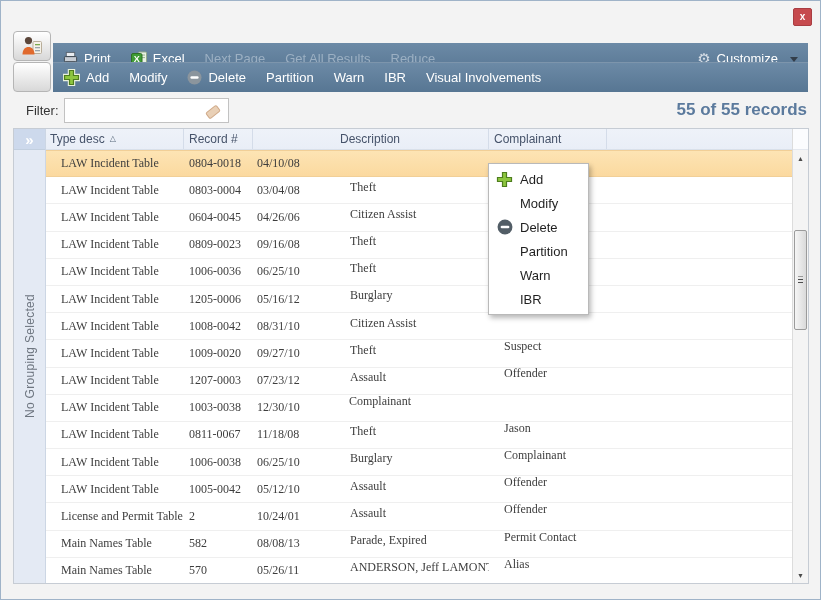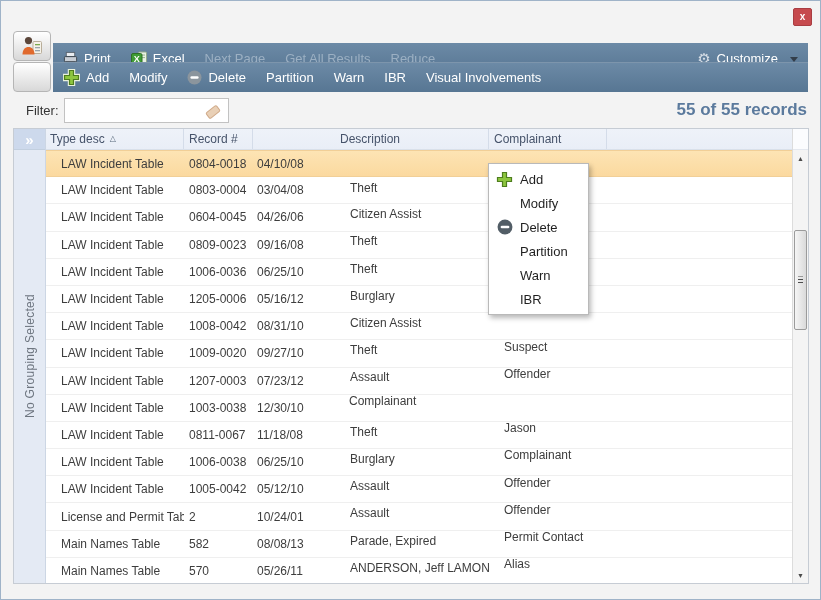--- a/index.html
+++ b/index.html
@@ -79,21 +79,21 @@
   .hcell { display:flex; align-items:center; padding-left:5px; border-right:1px solid #d4dce9; overflow:hidden; white-space:nowrap; }
   .hcell.hc1 { width:138px; padding-left:4px; }
   .hcell.hc2 { width:69px; }
   .hcell.hc3 { width:81px; padding-left:4px;margin-top:24px; }
   .hcell.hc4 { width:155px; padding-left:6px; }
   .hcell.hc5 { width:118px; }
   .hcell.hfill { flex:1; border-right:none; }
   .sort { font-size:8px; color:#5a6b7d; margin-left:5px; margin-top:-1px; }
 
   .grid-rows { flex:1; overflow:hidden; }
-  .row { height:27.2px; display:flex; align-items:center; border-bottom:1px solid #efefef; font-size:12px; color:#3d3d3d; background:#fff; }
+  .row { height:27.2px; display:flex; align-items:center; border-bottom:1px solid #efefef; font-size:12px; color:#3d3d3d; background:#fff;font-family:Liberation Serif, serif; }
   .row.selected {
     background:linear-gradient(var(--selected_row_light), var(--selected_row));
     border-top:1px solid var(--selected_row_border);
     border-bottom:1px solid var(--selected_row_border);
   }
   .cell { overflow:hidden; white-space:nowrap; flex:none; }
   .cell.c1 { width:138px; padding-left:15px; }
   .cell.c2 { width:69px; padding-left:5px; }
   .cell.c3 { width:81px; padding-left:4px; }
   .cell.c4 { width:155px; padding-left:16px;margin-top:48px; }

